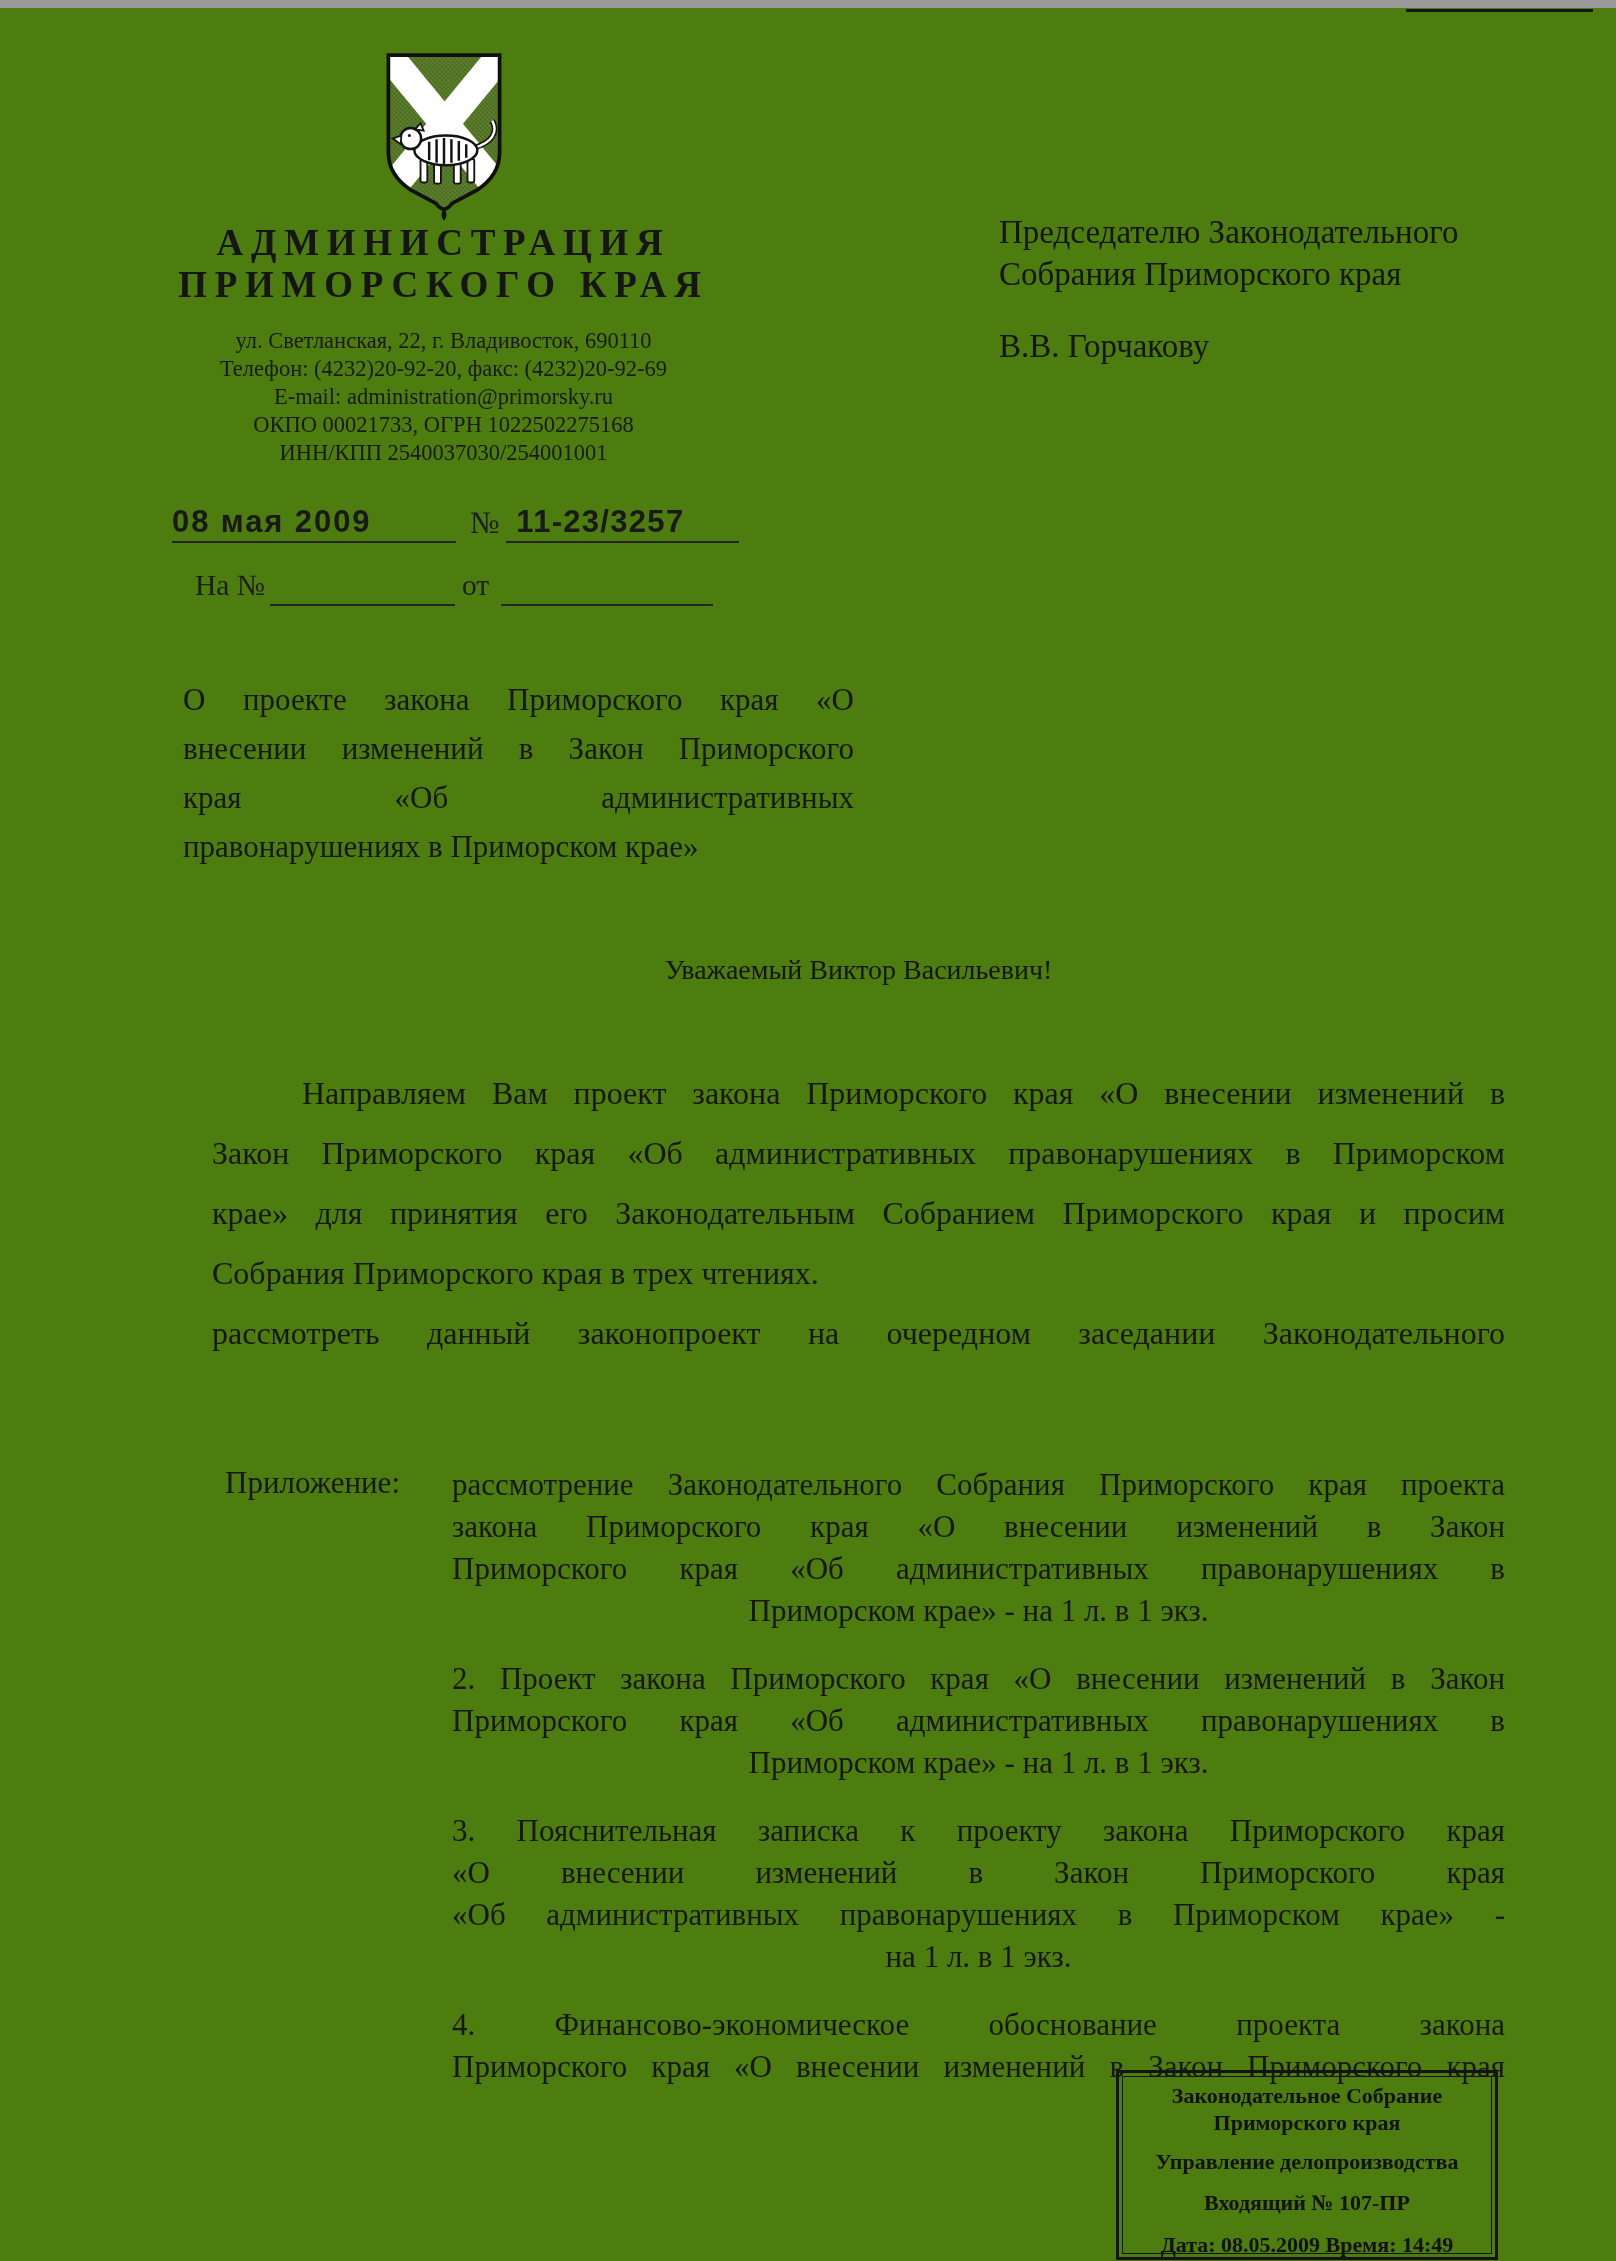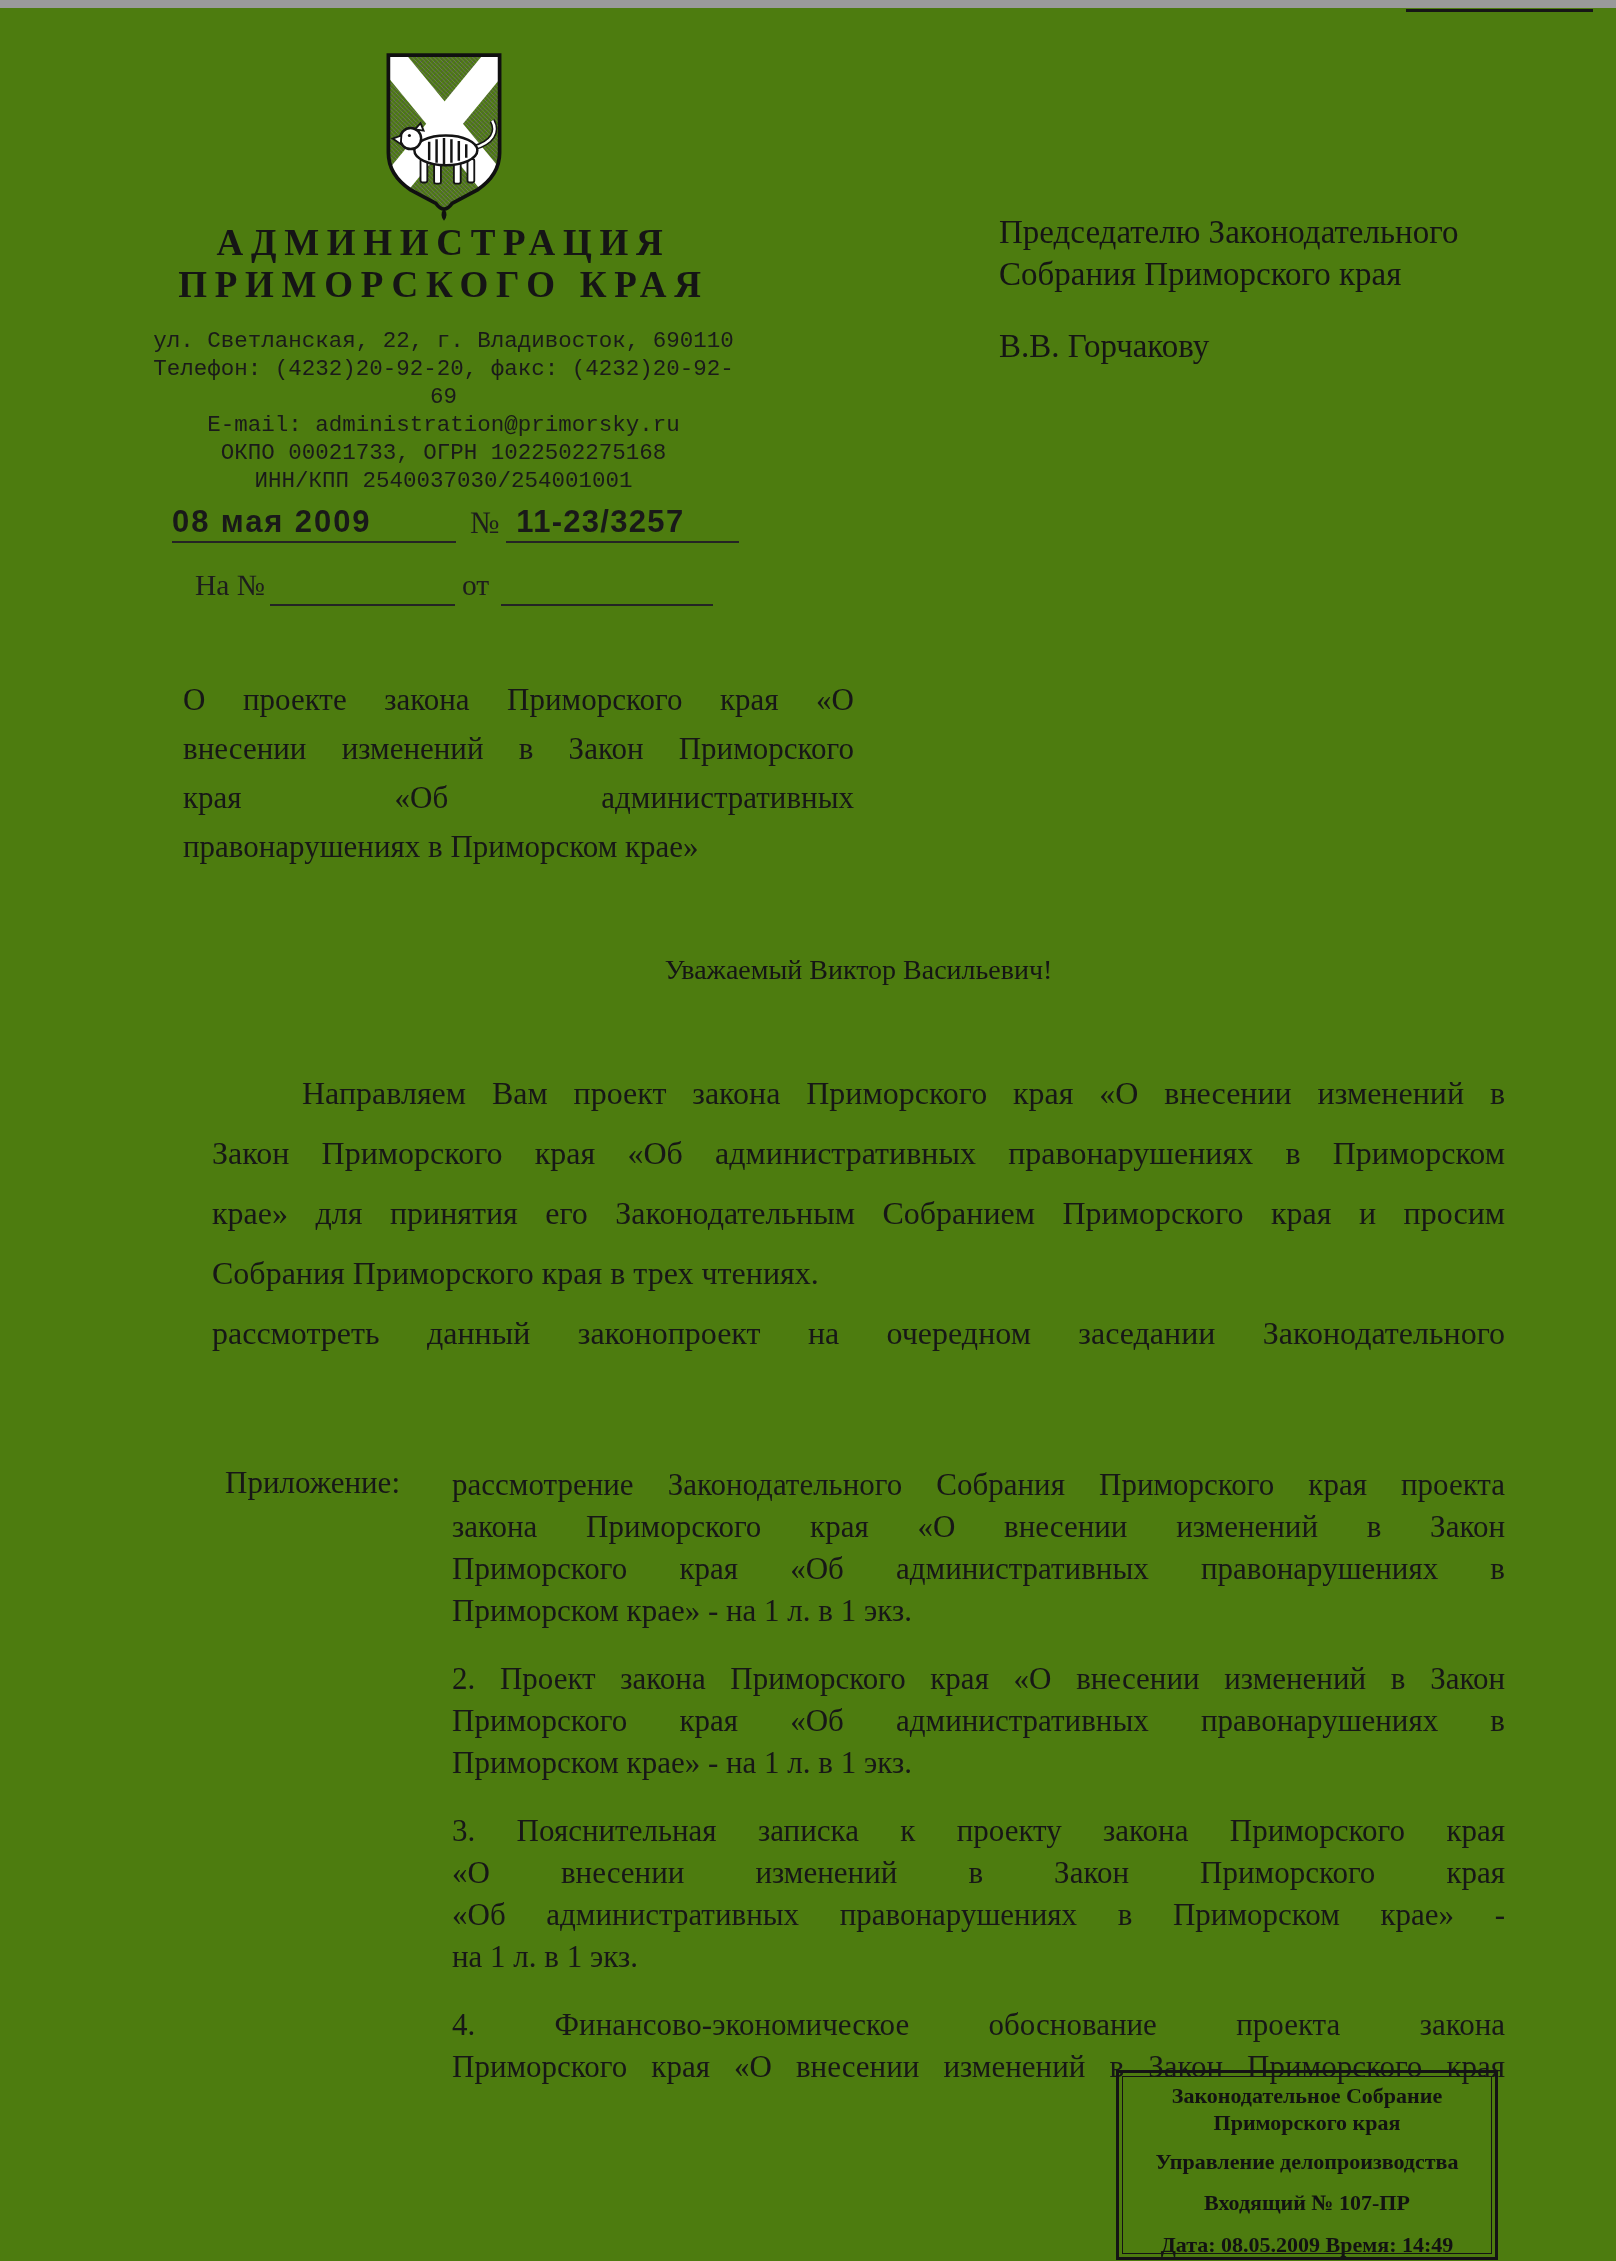--- a/index.html
+++ b/index.html
@@ -13,21 +13,21 @@
     color:#1d1d1d;
     overflow:hidden;
   }
   
   .artifact-line { position:absolute; top:1.3px; left:1406px; width:187px; height:3.2px; background:#161616; }
 
   
   .header-left { position:absolute; left:148px; top:41px; width:591px; text-align:center; }
   .coat { display:block; margin:0 auto; }
   .org-line { font-weight:bold; font-size:37px; line-height:42px; letter-spacing:7.7px; color:#151515; white-space:nowrap; }
-  .address-block { margin-top:20.5px; font-size:22.5px; line-height:28px; color:#1a1a1a;font-family:Liberation Mono, monospace; }
+  .address-block { margin-top:20.5px; font-size:22.5px; line-height:28px; color:#1a1a1a; }
 
   
   .recipient { position:absolute; left:999px; top:203px; width:539px; font-size:33px; line-height:42px; color:#151515; }
   .recipient .name { margin-top:29.5px; }
 
   
   .requisites { position:absolute; left:172px; top:496px; width:591px; height:116px; }
   .fill { border-bottom:2.6px solid #242424; }
   .date-seg { position:absolute; left:0; top:0; width:284px; height:37px;
               font-family:"Liberation Sans", sans-serif; font-weight:bold;
@@ -52,21 +52,21 @@
   .letter-body { position:absolute; left:212px; top:1058px; width:1293px; font-size:32px; color:#171717; }
   .letter-body .line { height:60px; line-height:55px; }
   .indent { text-indent:90px; }
 
   .jline { text-align:justify; text-align-last:justify; }
   .nline { text-align:left; }
 
   
   .attach-label { position:absolute; left:225px; top:1457px; font-size:31px; color:#171717; }
   .attach-items { position:absolute; left:452px; top:1457px; width:1053px; font-size:31px; color:#171717; }
-  .attach-items .line { height:42px; line-height:40px; }
+  .attach-items .line { height:42px; line-height:40px;text-align:center; }
   .attach-item { margin-bottom:26px; }
 
   
   .stamp { position:absolute; left:1116px; top:2062px; width:382px; height:190px;
            border:3.2px solid #141414; box-sizing:border-box; z-index:3;
            text-align:center; font-weight:bold; color:#121212; }
   .stamp::before { content:""; position:absolute; left:3.2px; top:3.2px; right:3.2px; bottom:3.2px;
                    border:1.3px solid #141414; pointer-events:none; }
   .stamp .s-line { font-size:22px; line-height:27px; }
   .stamp .s1 { margin-top:9px; }

